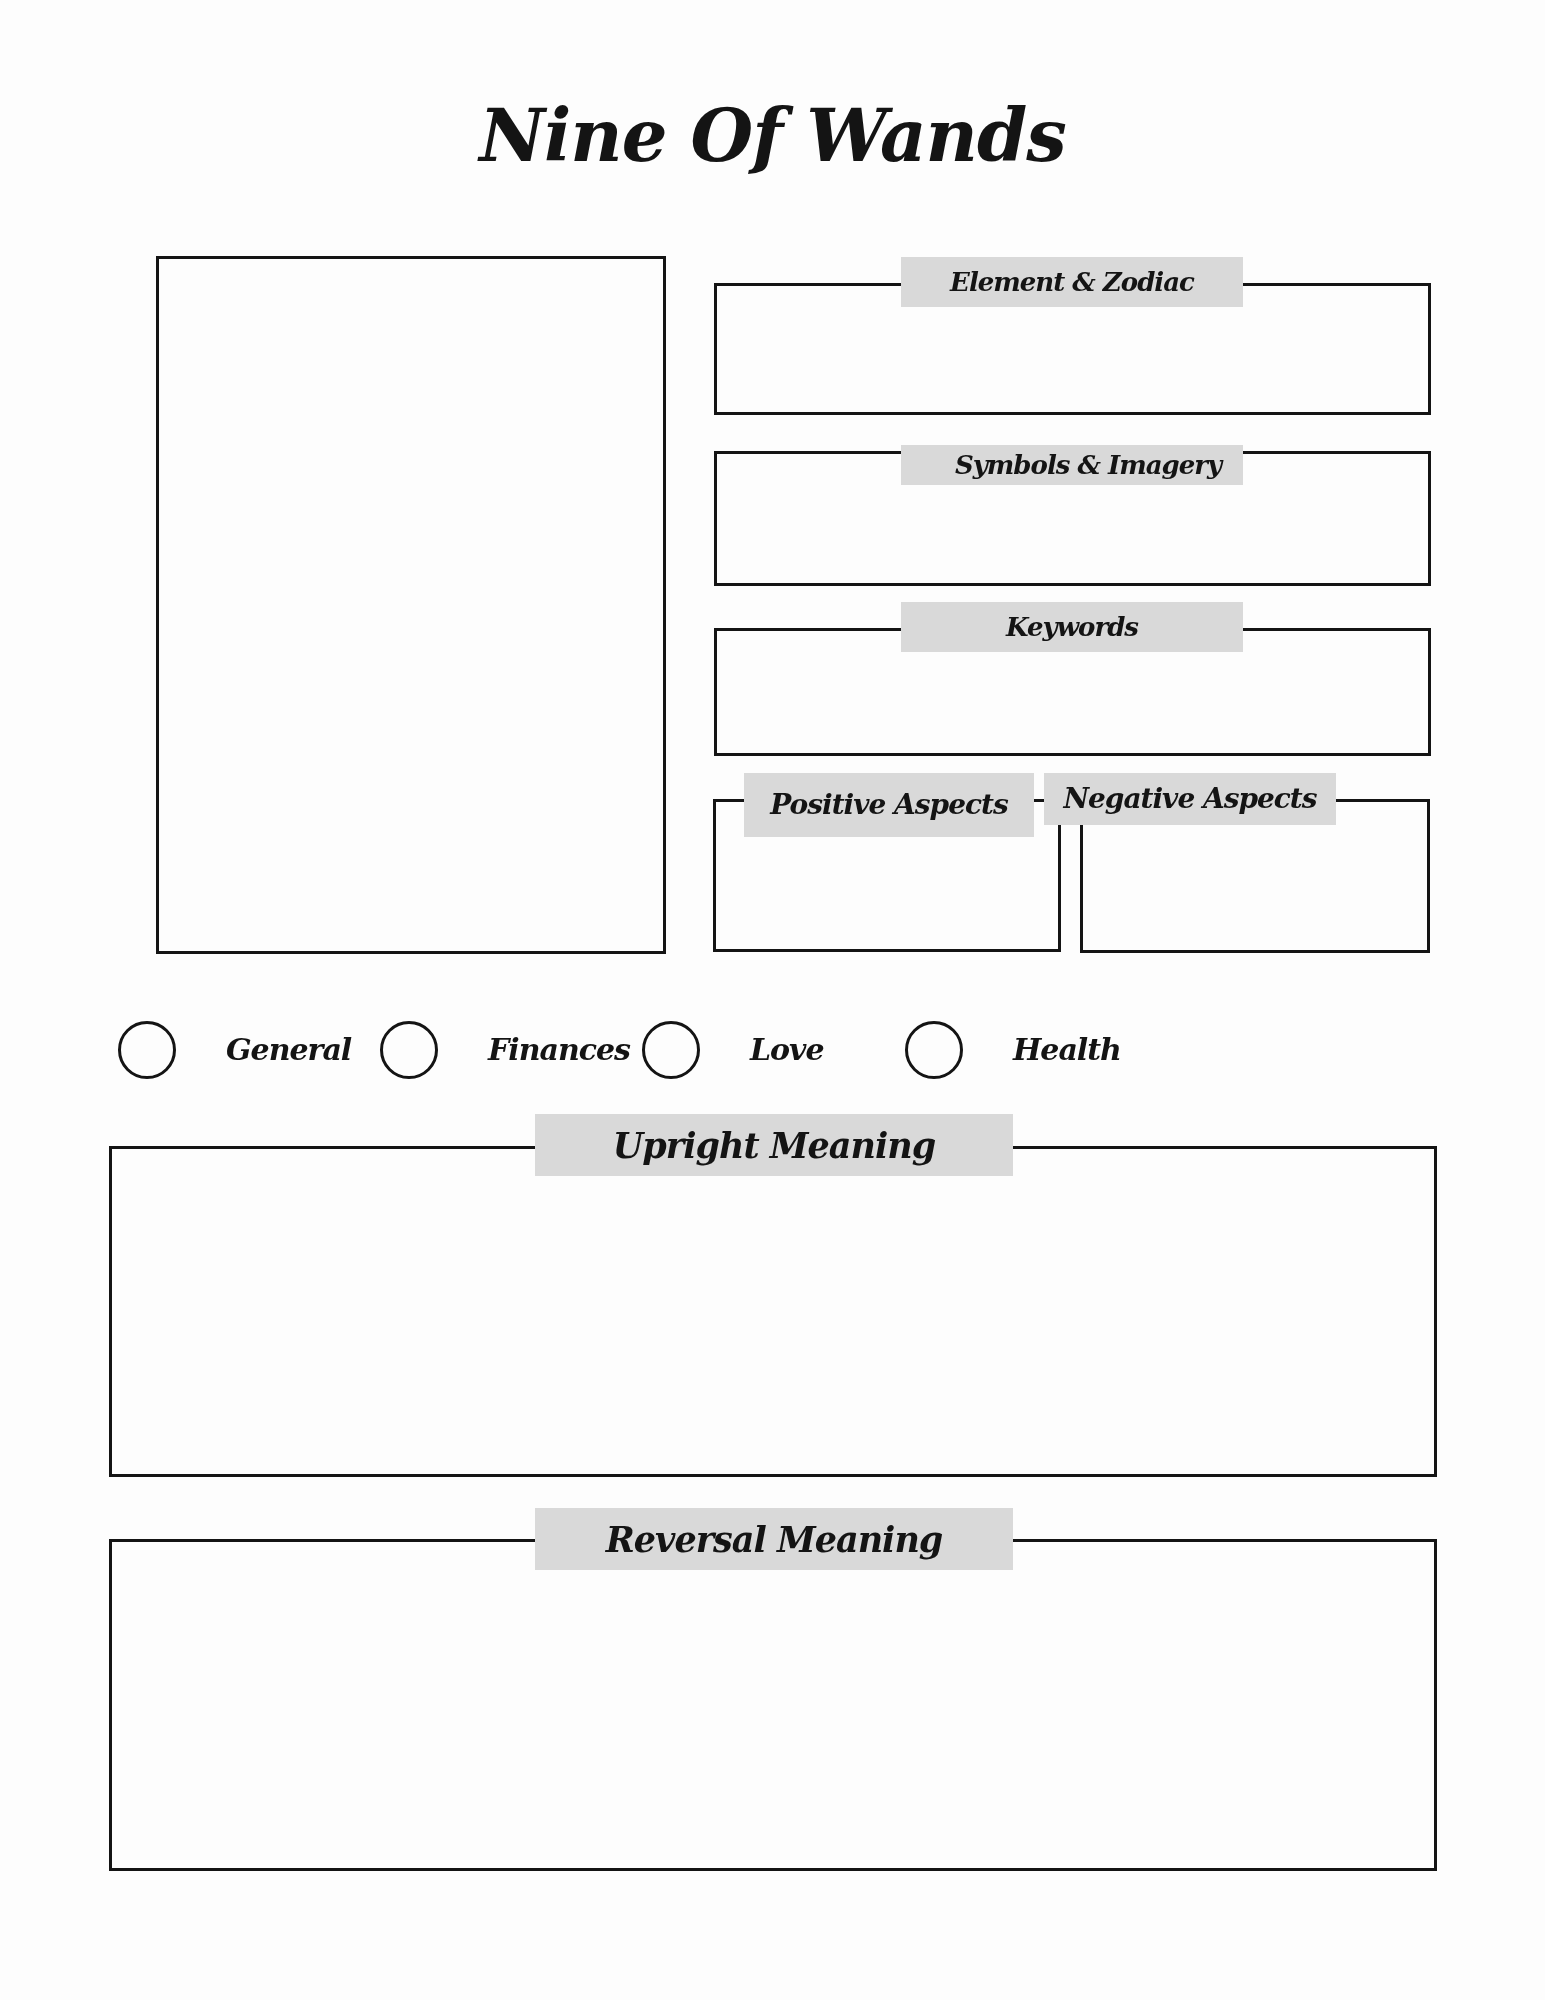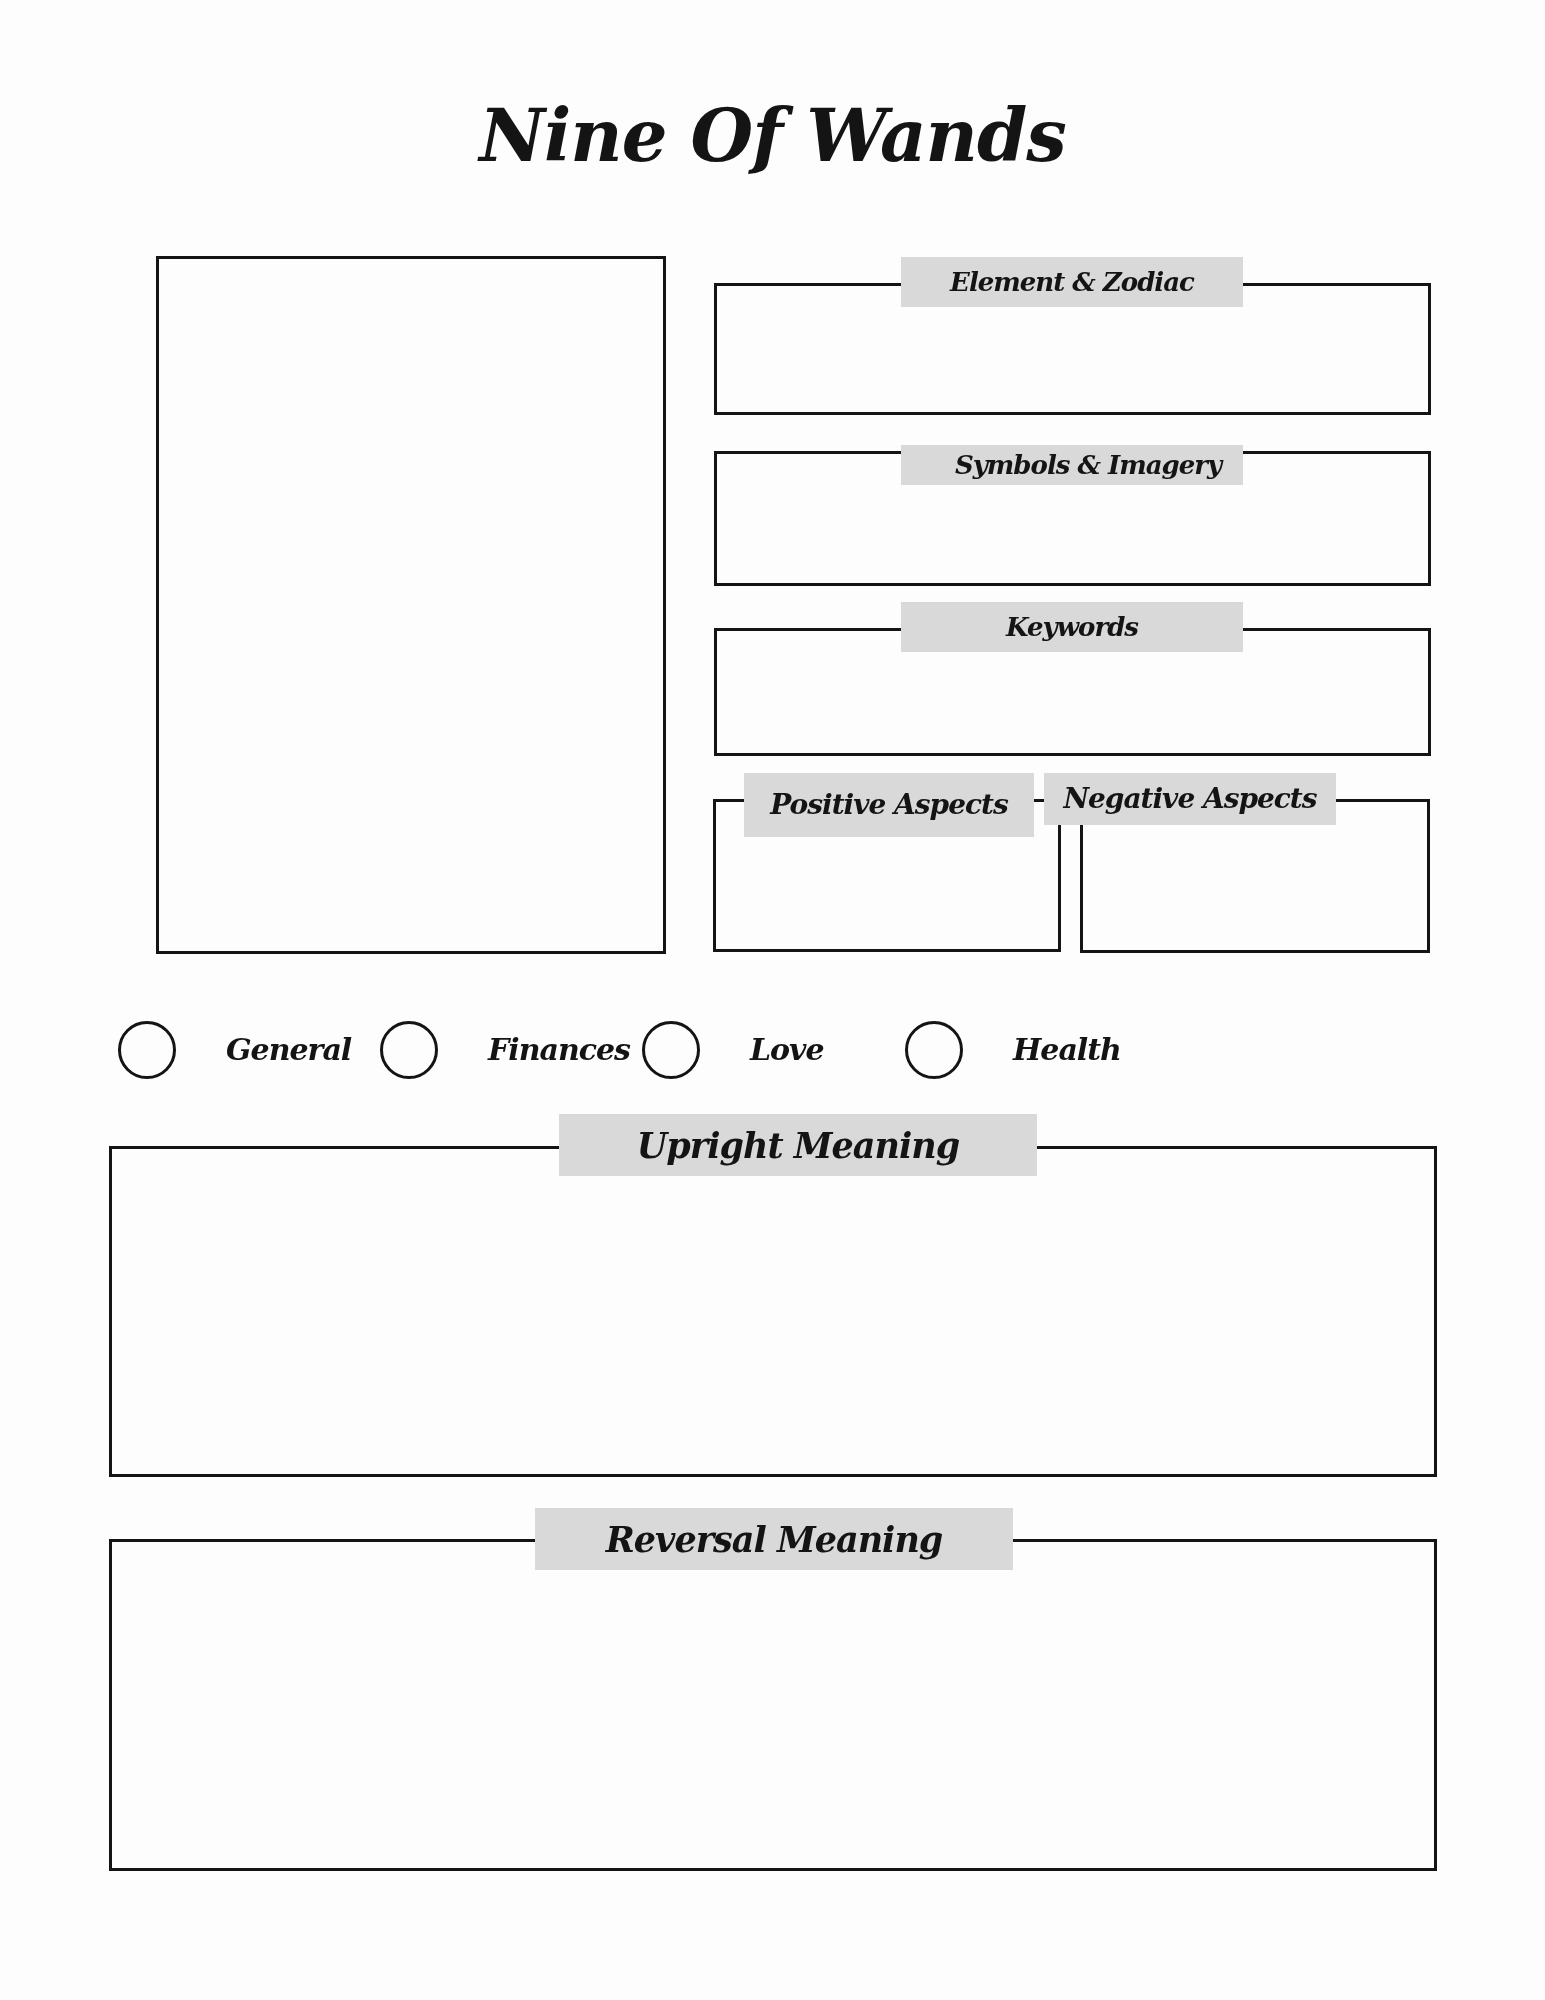--- a/index.html
+++ b/index.html
@@ -58,21 +58,21 @@
     font-size: 26px;
     line-height: 1;
     z-index: 2;
     white-space: nowrap;
   }
   .label-el  { left: 901px;  top: 257px;  width: 342px; height: 50px; }
   .label-sy  { left: 901px;  top: 445px;  width: 342px; height: 40px; padding-left: 32px; }
   .label-kw  { left: 901px;  top: 602px;  width: 342px; height: 50px; }
   .label-pos { left: 744px;  top: 773px;  width: 290px; height: 64px; font-size: 28px; }
   .label-neg { left: 1044px; top: 773px;  width: 292px; height: 52px; font-size: 28px; }
-  .label-up  { left: 535px;  top: 1114px; width: 478px; height: 62px; font-size: 35px; margin-left: 24px; }
+  .label-up  { left: 535px;  top: 1114px; width: 478px; height: 62px; font-size: 35px; }
   .label-rev { left: 535px;  top: 1508px; width: 478px; height: 62px; font-size: 35px; }
 
   .cat {
     position: absolute;
     top: 1021px;
     display: flex;
     align-items: center;
   }
   .cat .circle {
     width: 58px;

